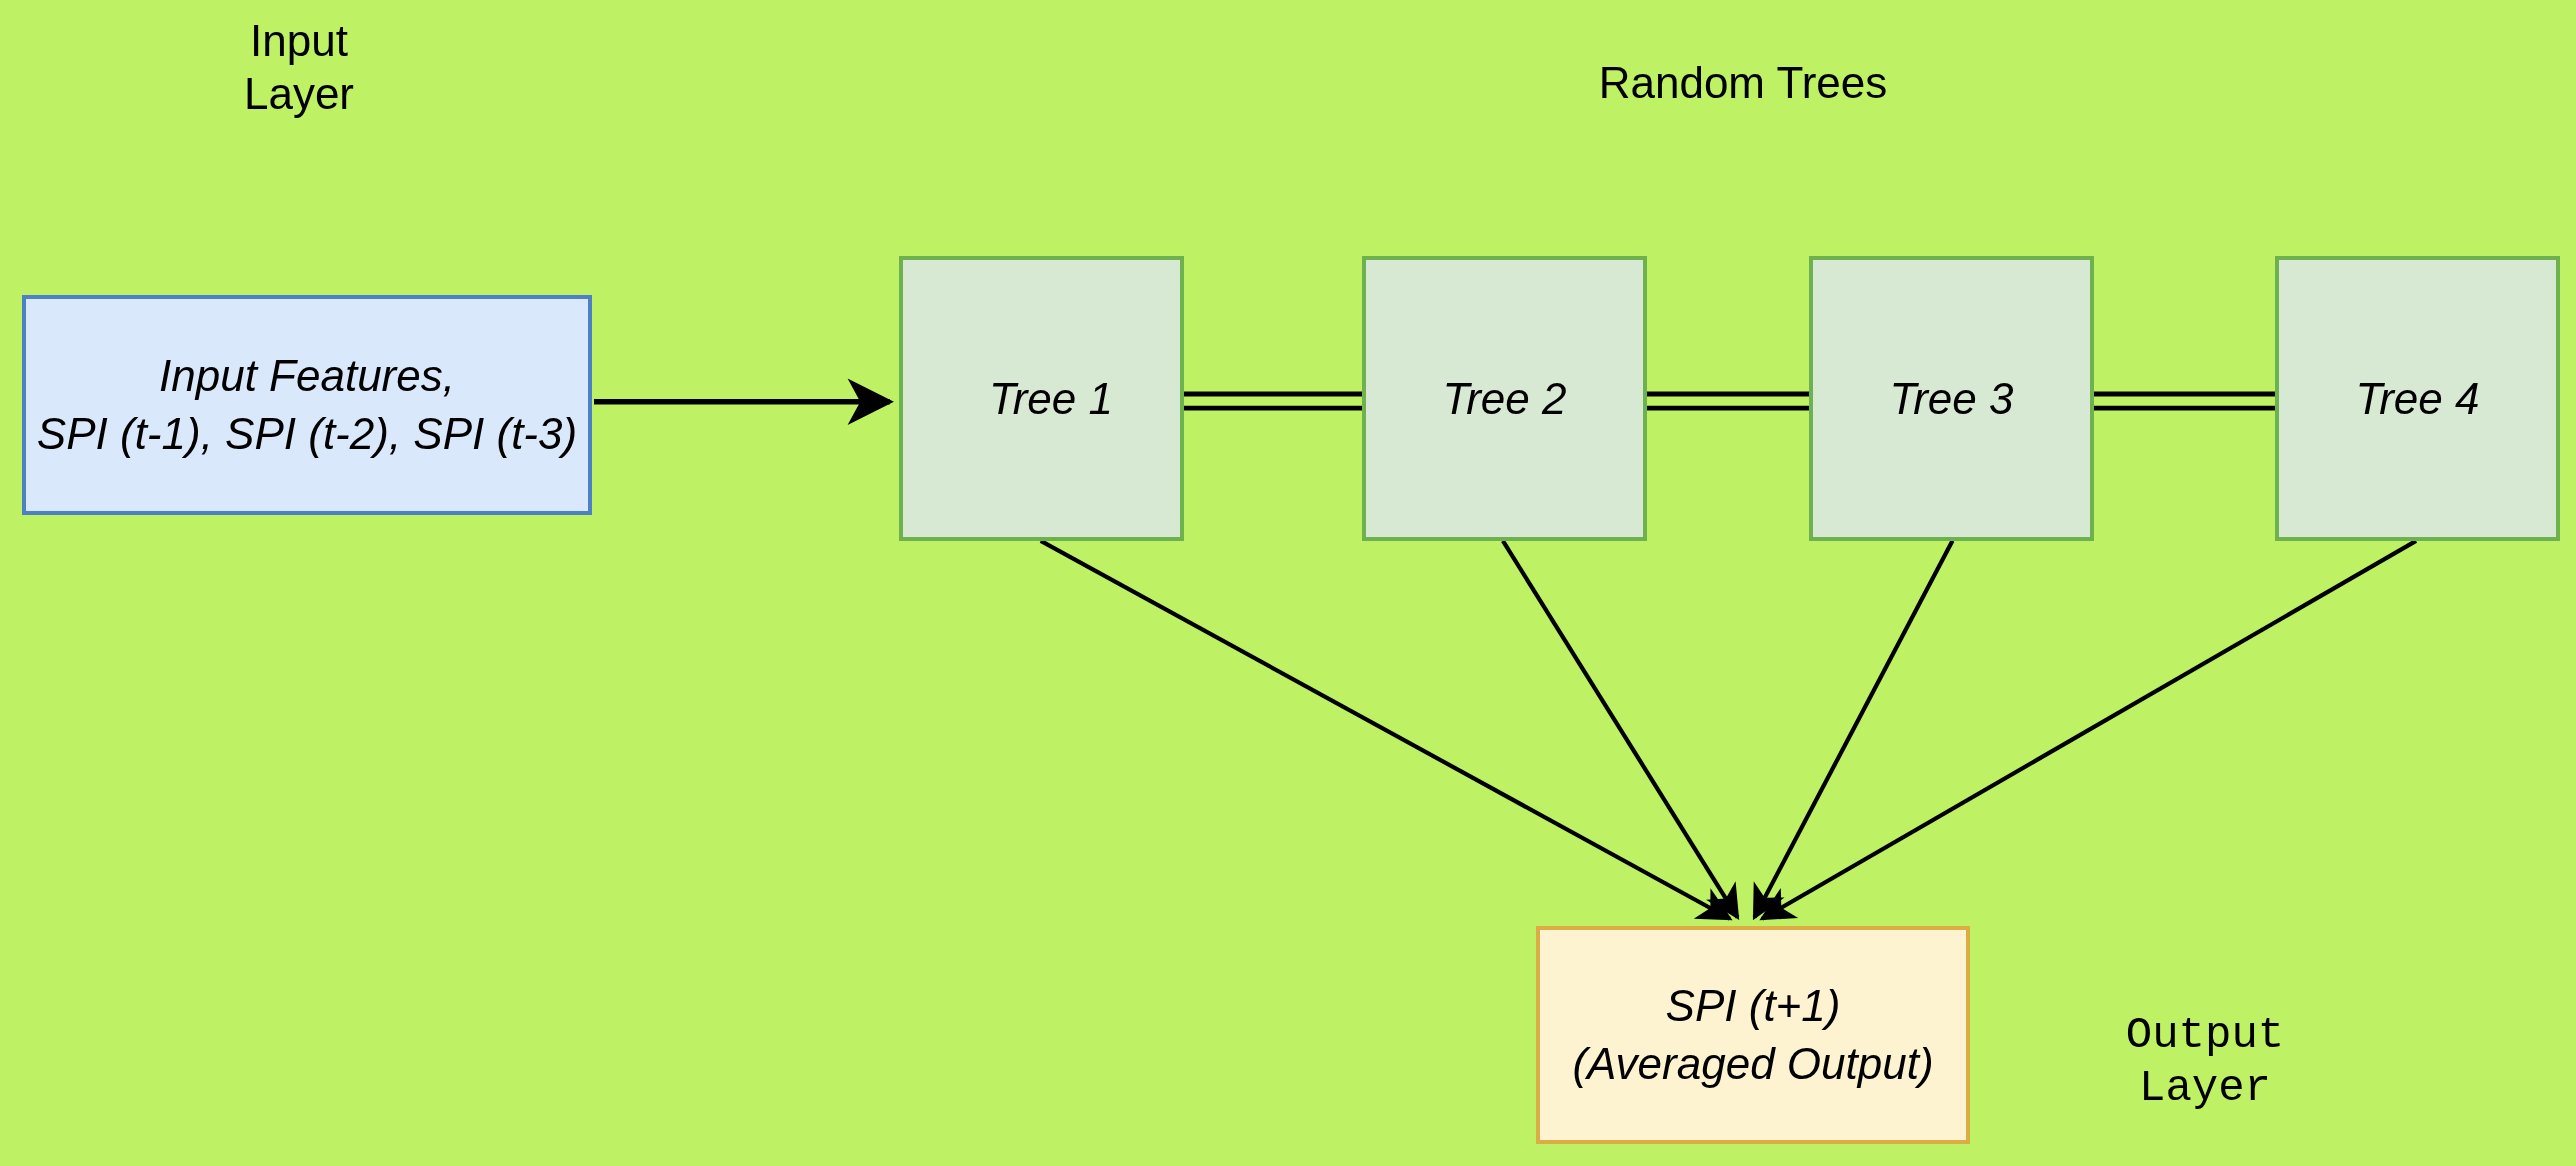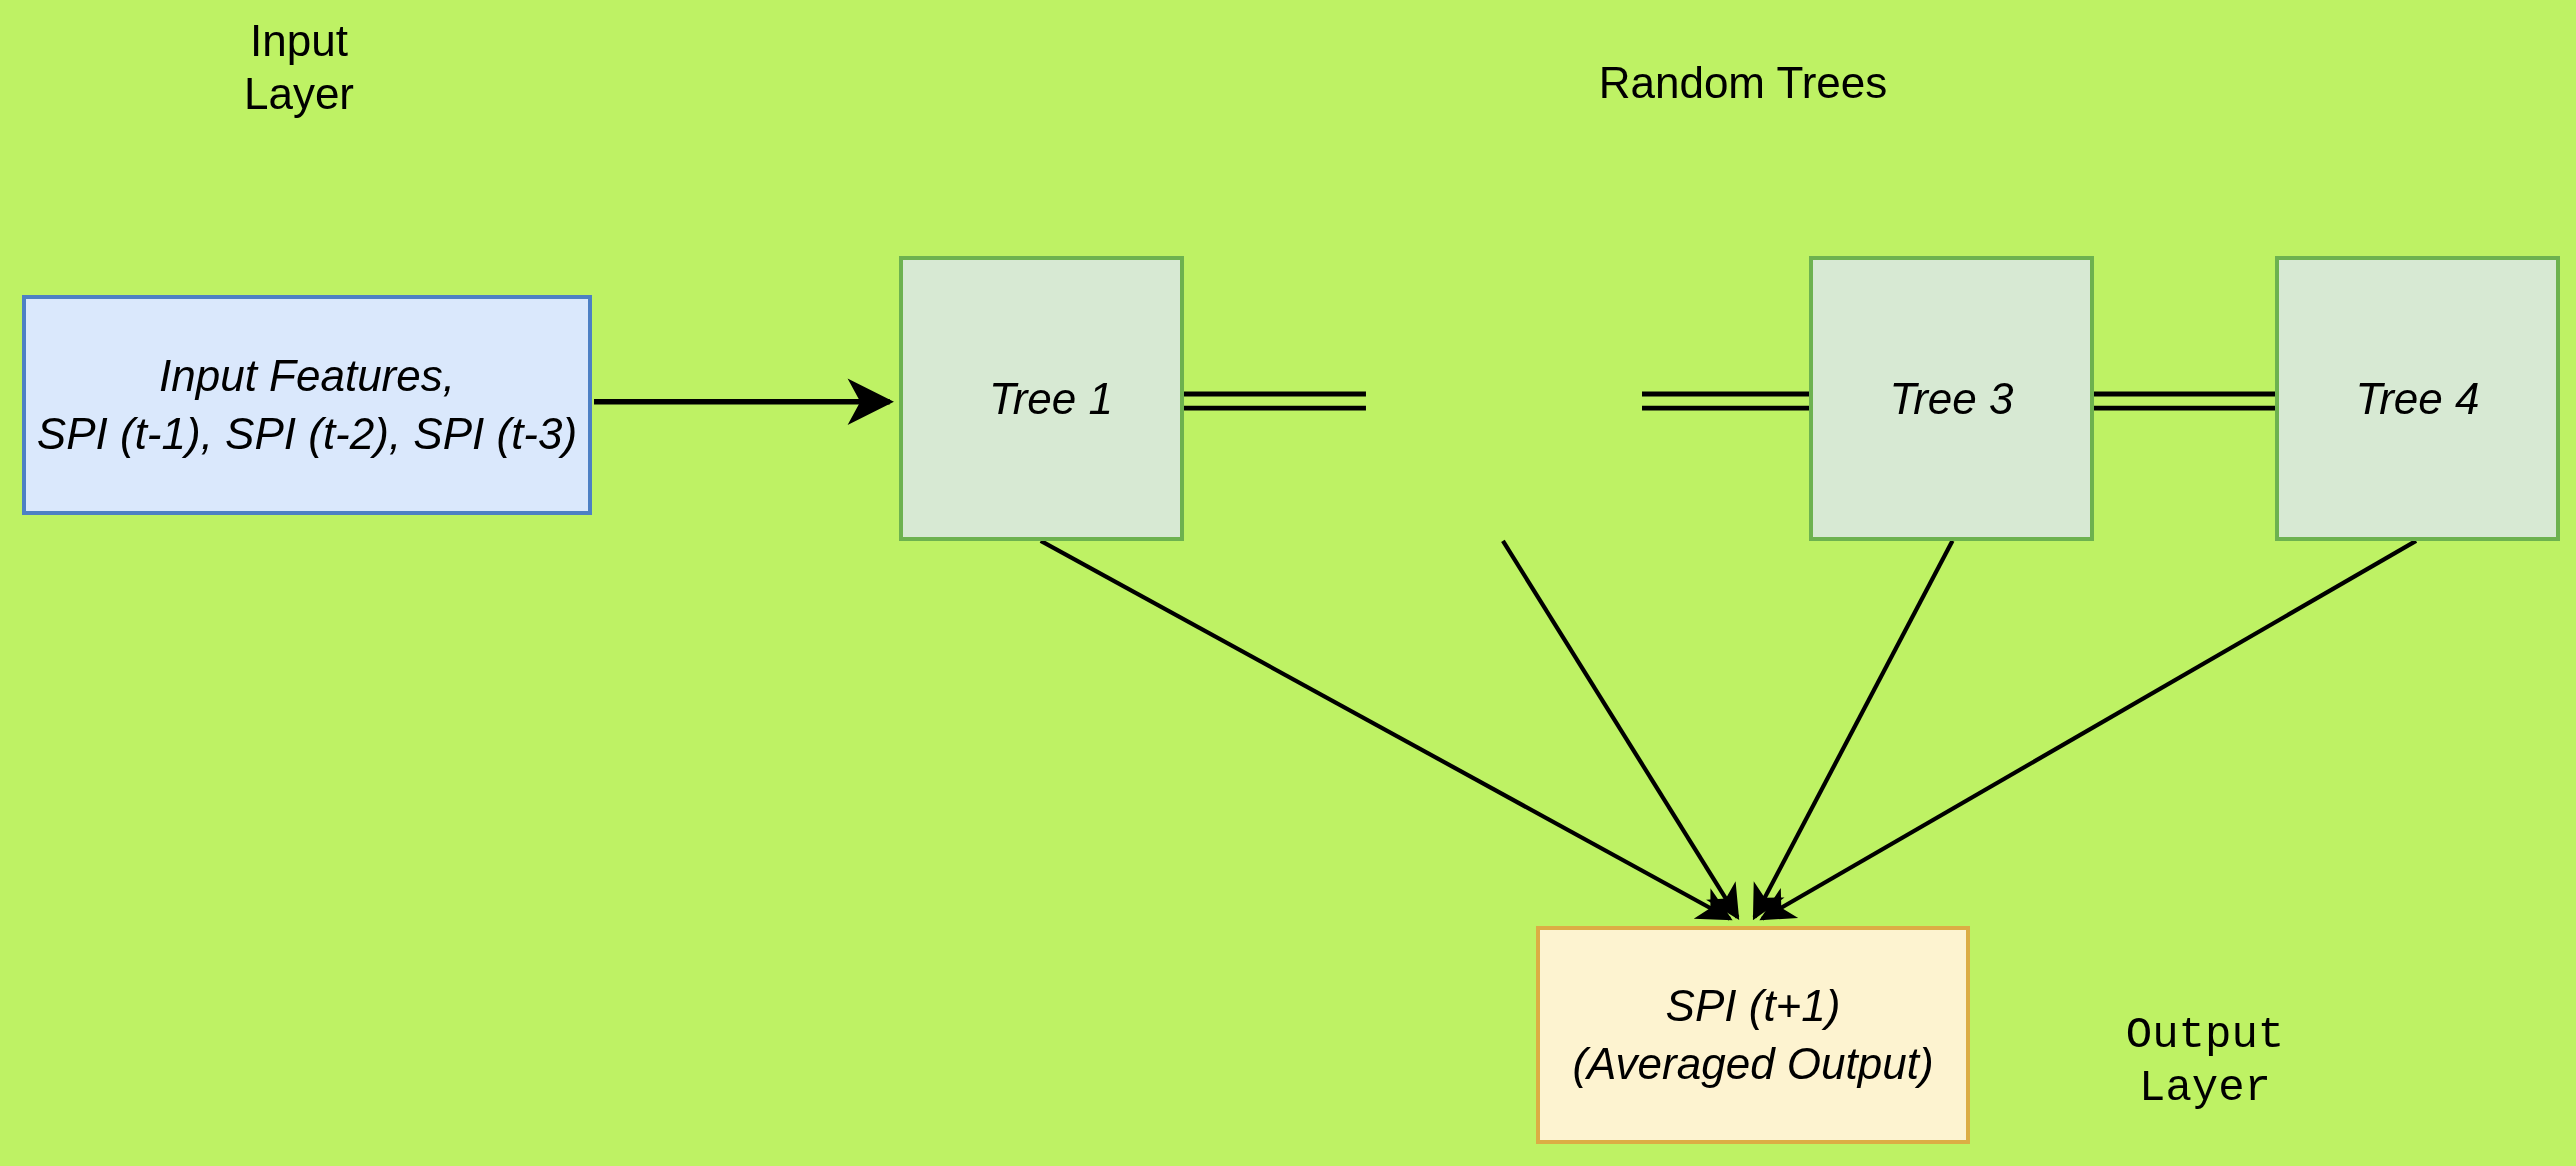--- a/index.html
+++ b/index.html
@@ -80,20 +80,23 @@
 Layer</div>
 
   <div class="box" id="input-box">
     <span>Input Features,
 SPI (t-1), SPI (t-2), SPI (t-3)</span>
   </div>
 
   <div class="box tree" id="tree-1">
     <span>Tree 1</span>
   </div>
+  <div class="box tree" id="tree-2">
+    <span>Tree 2</span>
+  </div>
   <div class="box tree" id="tree-3">
     <span>Tree 3</span>
   </div>
   <div class="box tree" id="tree-4">
     <span>Tree 4</span>
   </div>
 
   <div class="box" id="output-box">
     <span>SPI (t+1)
 (Averaged Output)</span>

